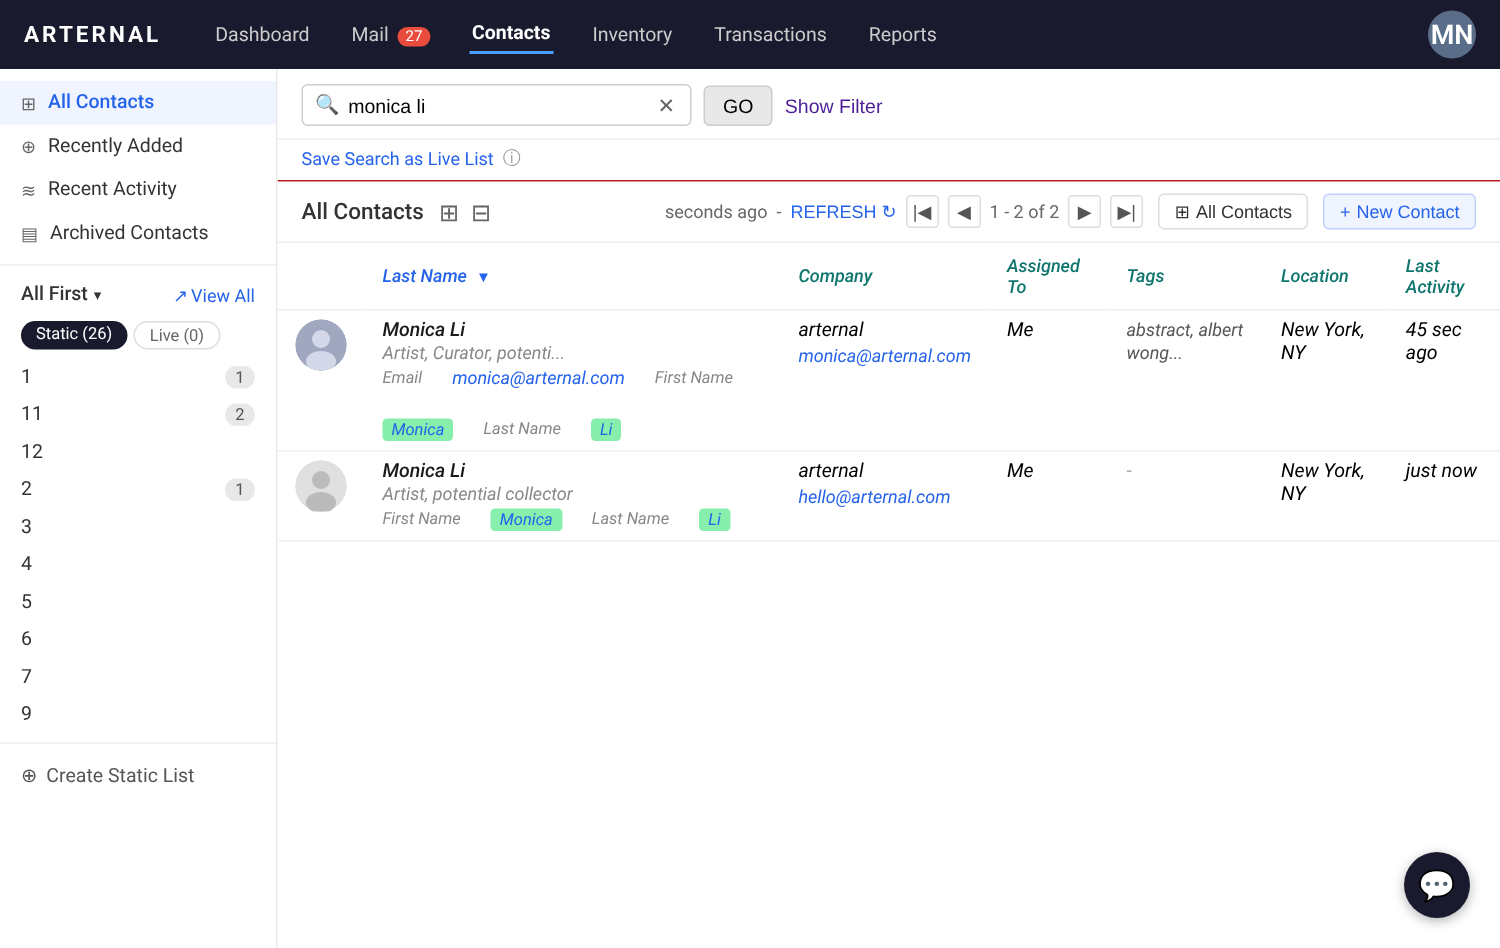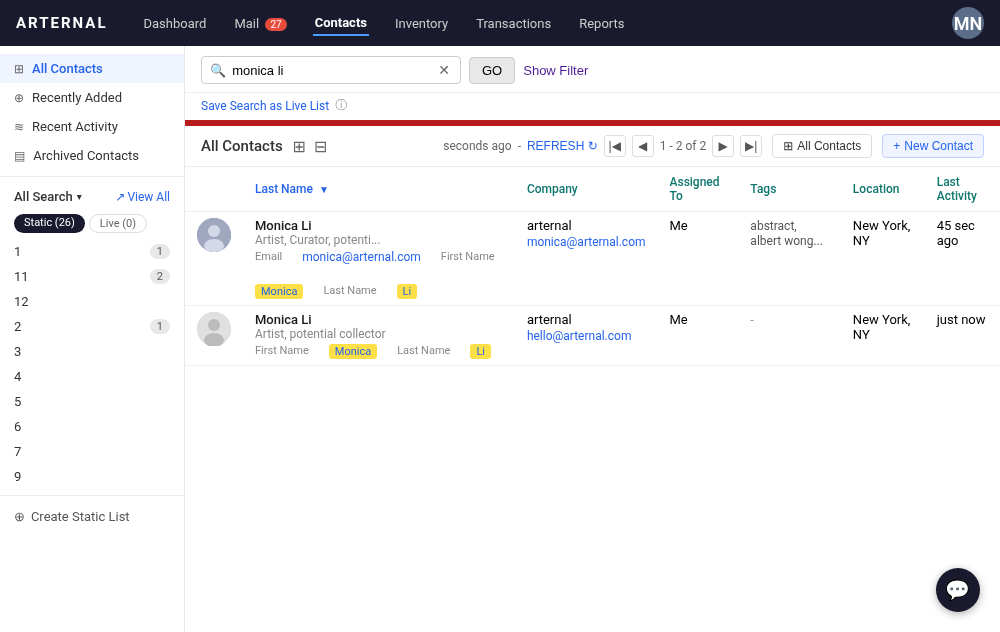--- a/index.html
+++ b/index.html
@@ -199,21 +199,21 @@
       background: none;
       border: none;
     }
 
     
     .save-search-row {
       padding: 4px 16px 6px;
       display: flex;
       align-items: center;
       gap: 6px;
-      border-bottom: 6px solid #b91c1c;
+      border-bottom: 1px solid #b91c1c;
     }
     .save-search-link { color: #2563eb; font-size: 12px; cursor: pointer; }
     .info-icon { color: #999; font-size: 12px; }
 
     
     .list-header {
       display: flex;
       align-items: center;
       padding: 8px 16px;
       gap: 10px;
@@ -310,21 +310,21 @@
       justify-content: center;
       color: #888;
       font-size: 18px;
     }
     .contact-name { font-weight: 500; color: #1a1a1a; font-size: 13px; }
     .contact-desc { color: #888; font-size: 12px; }
     .contact-email { color: #2563eb; font-size: 12px; margin-top: 2px; }
     .match-tags { display: flex; gap: 20px; flex-wrap: wrap; margin-top: 3px; }
     .match-tag-label { font-size: 11px; color: #888; }
     .match-tag {
-      background: #fde047;
+      background: #86efac;
       color: #2563eb;
       border-radius: 3px;
       padding: 1px 6px;
       font-size: 11px;
     }
     .tags-text { color: #555; font-size: 12px; }
     .dash-text { color: #999; }
 
     
     .chat-button {
@@ -379,21 +379,21 @@
       <span class="sidebar-icon">≋</span>
       <span>Recent Activity</span>
     </div>
     <div class="sidebar-item">
       <span class="sidebar-icon">▤</span>
       <span>Archived Contacts</span>
     </div>
     <div class="sidebar-divider"></div>
     <div class="all-lists-row">
       <div class="all-lists-left">
-        <span>All Search</span>
+        <span>All First</span>
         <span class="chevron-down">▾</span>
       </div>
       <span class="view-all-link">
         <span style="margin-right:2px;">↗</span><span>View All</span>
       </span>
     </div>
     <div class="static-live-tabs">
       <span class="static-tab">Static (26)</span>
       <span class="live-tab">Live (0)</span>
     </div>
@@ -477,21 +477,21 @@
       <button class="all-contacts-btn">
         <span>⊞</span>
         <span>All Contacts</span>
       </button>
       <button class="new-contact-btn">
         <span>+</span>
         <span>New Contact</span>
       </button>
     </div>
 
-    <div style="overflow-y: auto; flex: 1;">
+    <div style="overflow-y: auto; flex: 1; font-style: italic;">
       <table class="contacts-table">
         <thead>
           <tr>
             <th style="width:42px;"></th>
             <th class="sorted">
               <span>Last Name</span>
               <span class="sort-arrow">▼</span>
             </th>
             <th>Company</th>
             <th>Assigned To</th>

